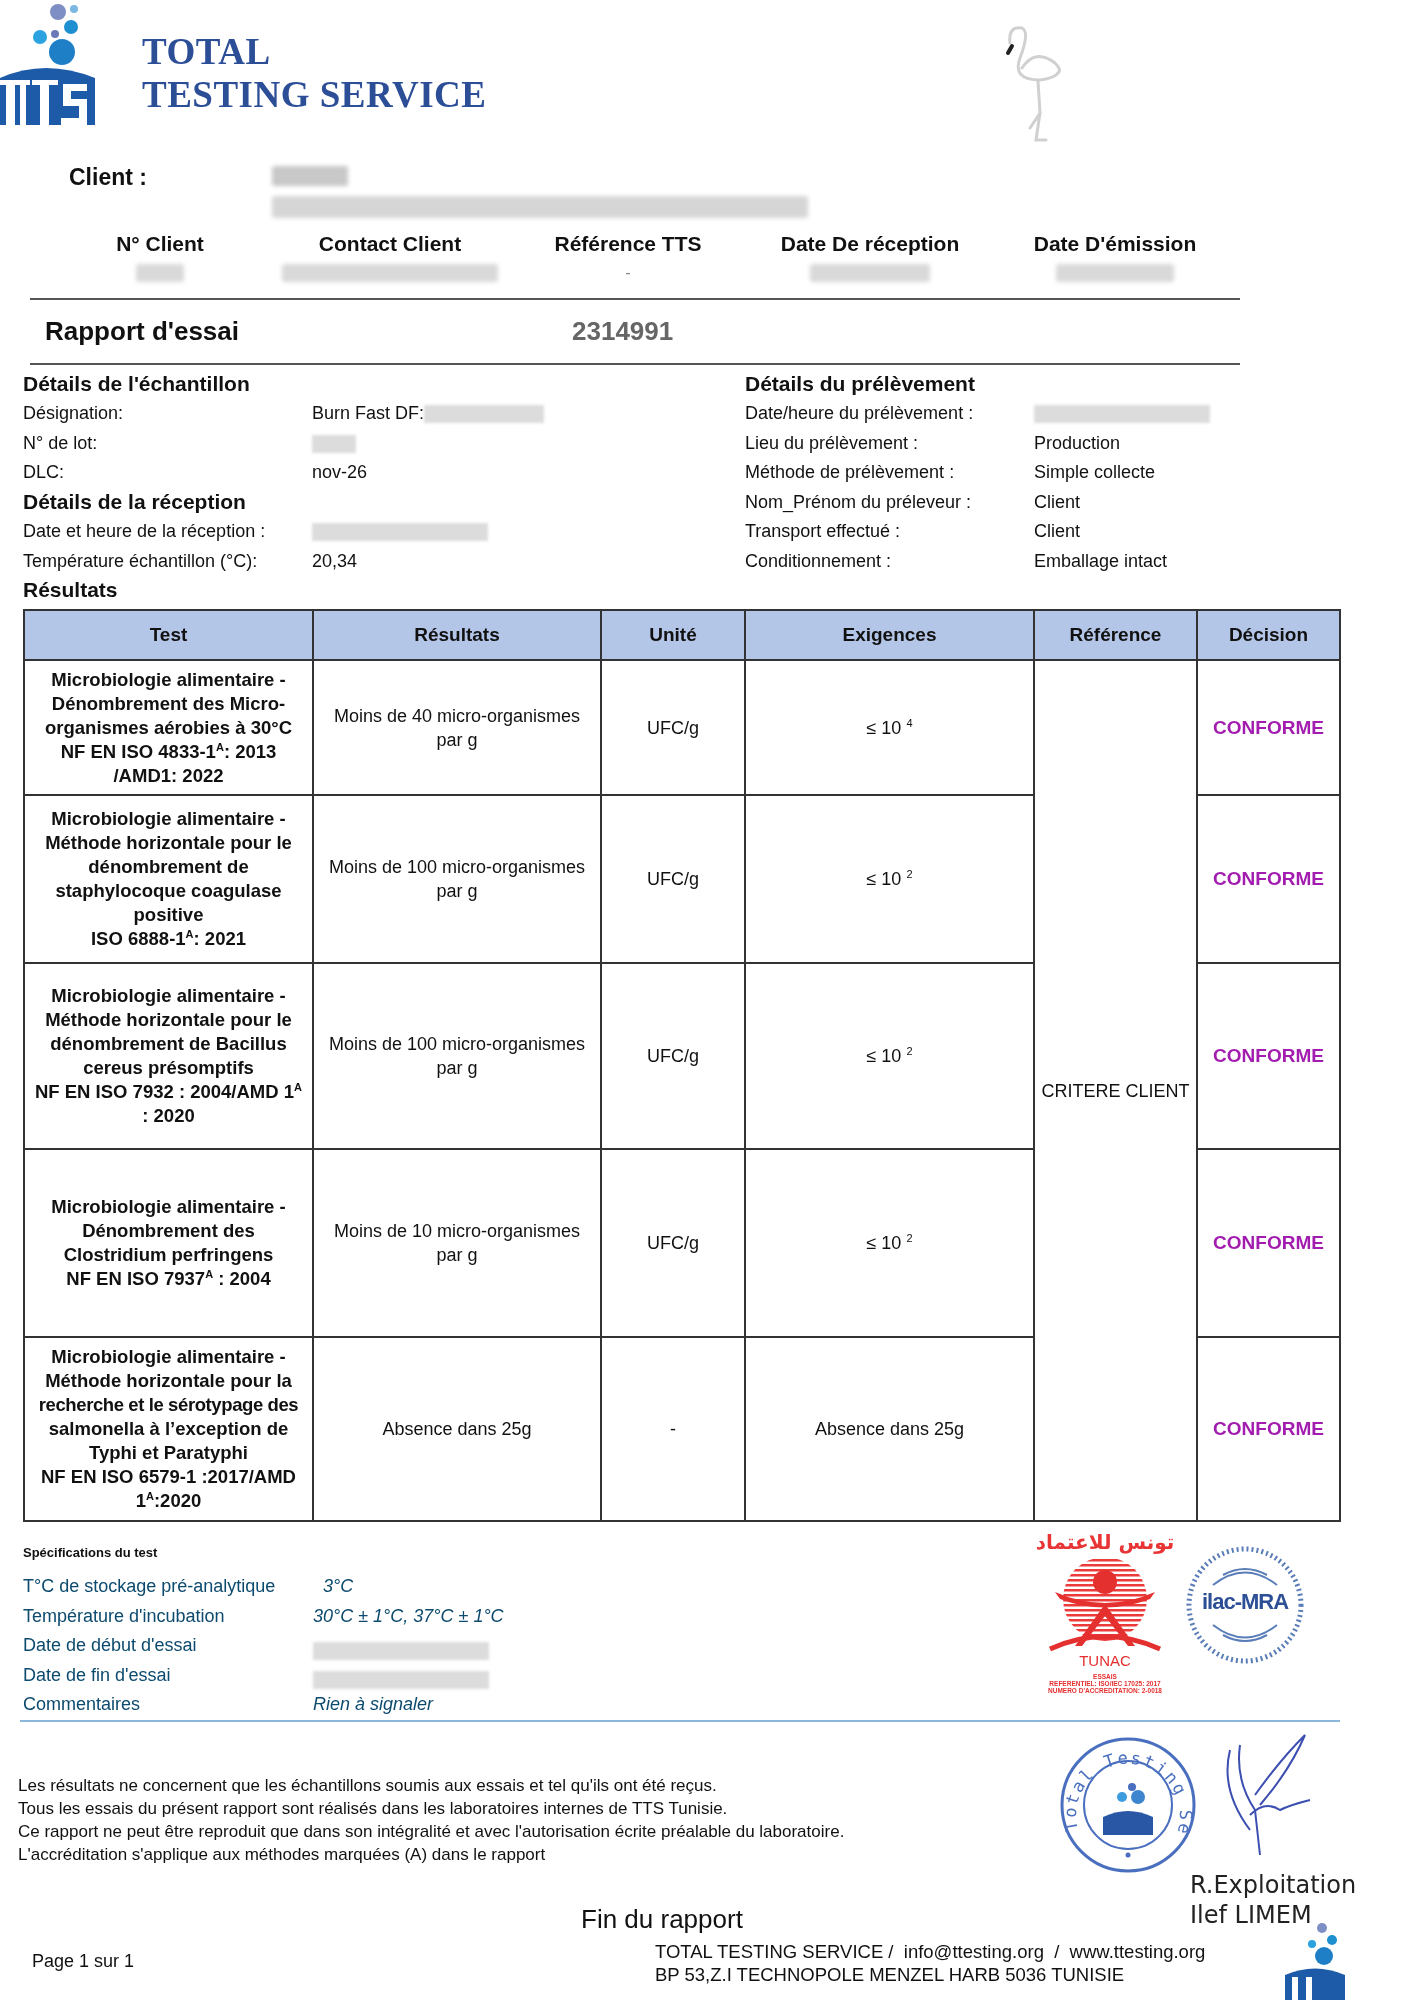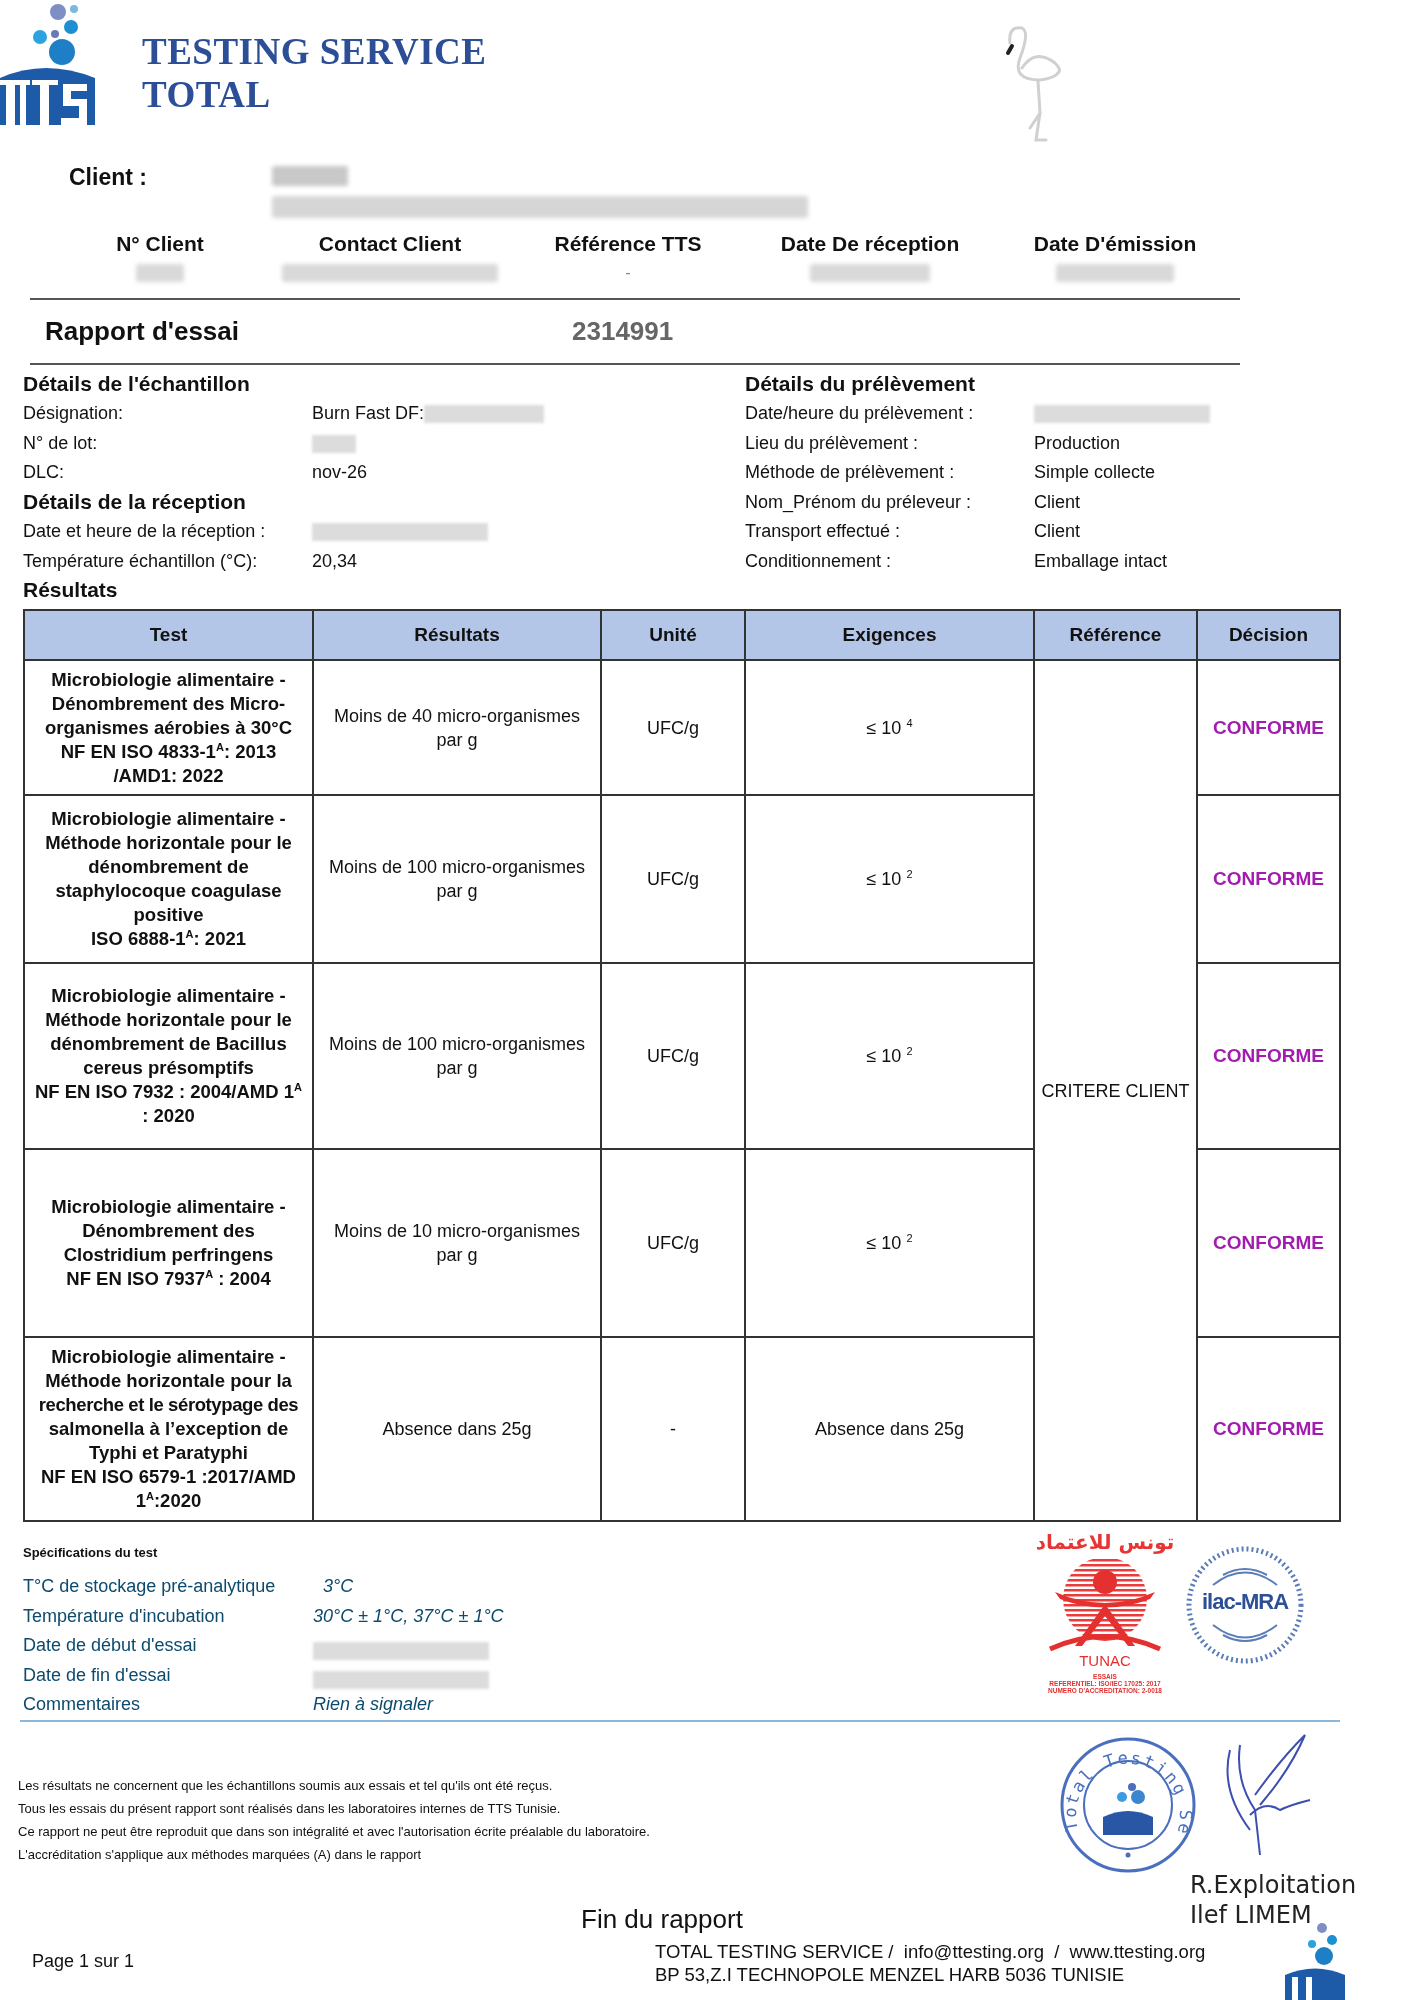--- a/index.html
+++ b/index.html
@@ -38,21 +38,21 @@
   table.results td { border: 2px solid #333; text-align: center; vertical-align: middle; padding: 0 2px; line-height: 24px; }
   td.test { font-weight: bold; font-size: 18.5px; }
   td.decision { color: #a21caf; font-weight: bold; font-size: 19px; }
   sup { font-size: 11px; vertical-align: 7px; line-height: 0; }
 
   
   .spec { font-size: 18px; line-height: 29.5px; color: #0c4a6e; }
   .spec .v { font-style: italic; }
   .spec-rule { left: 20px; top: 1720px; width: 1320px; height: 2px; background: #8cb6dc; }
 
-  .notes { left: 18px; top: 1774px; font-size: 13px; line-height: 23px; }
+  .notes { left: 18px; top: 1774px; font-size: 17px; line-height: 23px; }
   .fin { left: 581px; top: 1904px; font-size: 26px; }
   .page { left: 32px; top: 1951px; font-size: 18px; }
   .addr { left: 655px; top: 1940px; font-size: 18.5px; line-height: 23px; }
   .signer { left: 1190px; top: 1870px; font-size: 24px; line-height: 30px; font-family: "DejaVu Sans", sans-serif; color: #222; }
 </style>
 </head>
 <body>
 
 <svg class="abs logo" viewBox="0 0 110 125">
   <circle cx="58" cy="12" r="8" fill="#7d8fc4"></circle>
@@ -63,22 +63,22 @@
   <circle cx="62" cy="52" r="13" fill="#1e7fc6"></circle>
   <path d="M0 78 Q 45 58 95 78 L95 125 L0 125 Z" fill="#1d5aa8"></path>
   <rect x="6" y="82" width="9" height="43" fill="#fff"></rect>
   <rect x="0" y="80" width="30" height="5" fill="#fff"></rect>
   <rect x="32" y="80" width="26" height="5" fill="#fff"></rect>
   <rect x="40" y="84" width="9" height="41" fill="#fff"></rect>
   <rect x="20" y="84" width="6" height="41" fill="#fff"></rect>
   <path d="M63 84 h24 v7 h-16 v8 h16 v26 h-26 v-7 h18 v-12 h-16 z" fill="#fff"></path>
 </svg>
 <div class="abs brand">
+  <div>TOTAL</div>
   <div>TESTING SERVICE</div>
-  <div>TOTAL</div>
 </div>
 <svg class="abs flamingo" viewBox="0 0 75 125" fill="none" stroke="#d0d0d0" stroke-width="3" stroke-linecap="round">
   <path d="M10 25 Q 8 8 22 10 Q 30 14 20 40 Q 12 62 40 62 Q 55 60 58 55"></path>
   <path d="M22 50 Q 35 30 55 45 Q 62 52 58 55"></path>
   <path d="M38 63 L 40 95 L 30 110"></path>
   <path d="M40 95 L 36 122 L 46 122"></path>
   <path d="M12 28 L 8 35" stroke="#222" stroke-width="4"></path>
 </svg>
 
 <div class="abs client-label">Client :</div>

